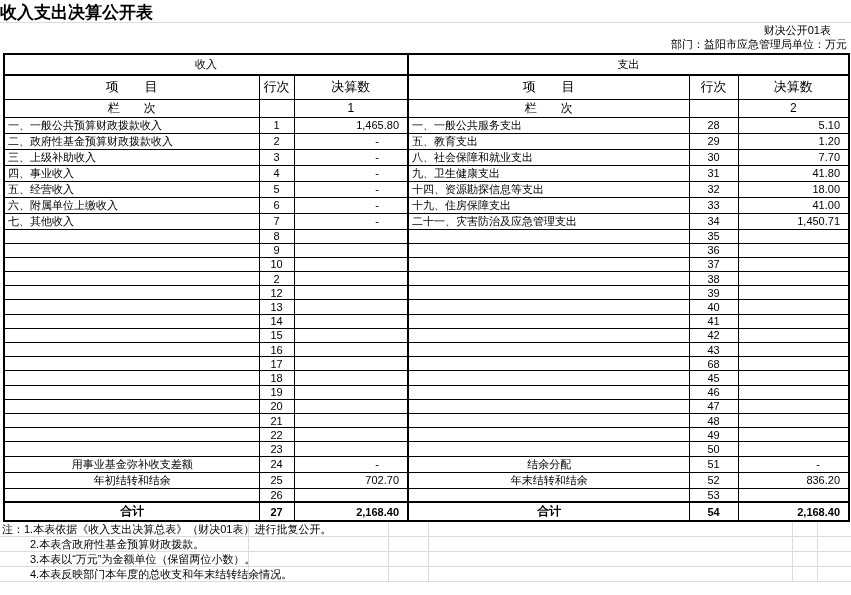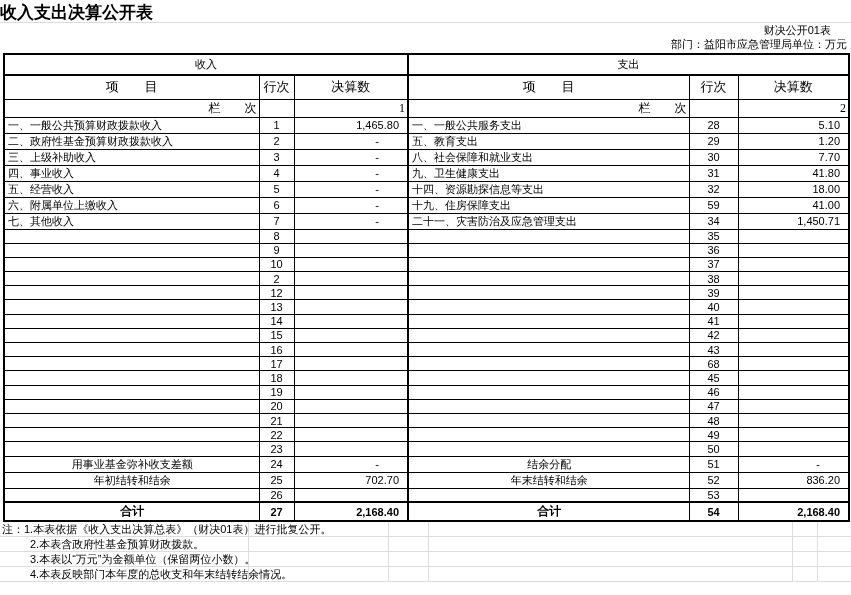--- a/index.html
+++ b/index.html
@@ -53,21 +53,21 @@
     height: 21px;
     font-size: 11px;
     text-align: center;
     border-bottom: 2px solid #000;
   }
   tr.colhead th {
     height: 24px;
     font-size: 13px;
     text-align: center;
   }
-  tr.lanci td { height: 13px; text-align: right; font-size: 12px; font-family: Liberation Serif, serif; }
+  tr.lanci td { height: 13px; text-align: center; font-size: 12px; }
   tbody td { height: 14.2px; }
 
   .item { text-align: left; padding-left: 3px; }
   .rowno { text-align: center; }
   .num { text-align: right; padding-right: 8px; margin-left: 9px; }
   .num.dash { padding-right: 28px; }
 
   tr.center-label td.item { text-align: center; }
   tr.total td {
     border-top: 2px solid #000;
@@ -180,21 +180,21 @@
           <td class="num dash">-</td>
           <td class="item">十四、资源勘探信息等支出</td>
           <td class="rowno">32</td>
           <td class="num">18.00</td>
         </tr>
         <tr>
           <td class="item">六、附属单位上缴收入</td>
           <td class="rowno">6</td>
           <td class="num dash">-</td>
           <td class="item">十九、住房保障支出</td>
-          <td class="rowno">59</td>
+          <td class="rowno">33</td>
           <td class="num">41.00</td>
         </tr>
         <tr>
           <td class="item">七、其他收入</td>
           <td class="rowno">7</td>
           <td class="num dash">-</td>
           <td class="item">二十一、灾害防治及应急管理支出</td>
           <td class="rowno">34</td>
           <td class="num">1,450.71</td>
         </tr>

